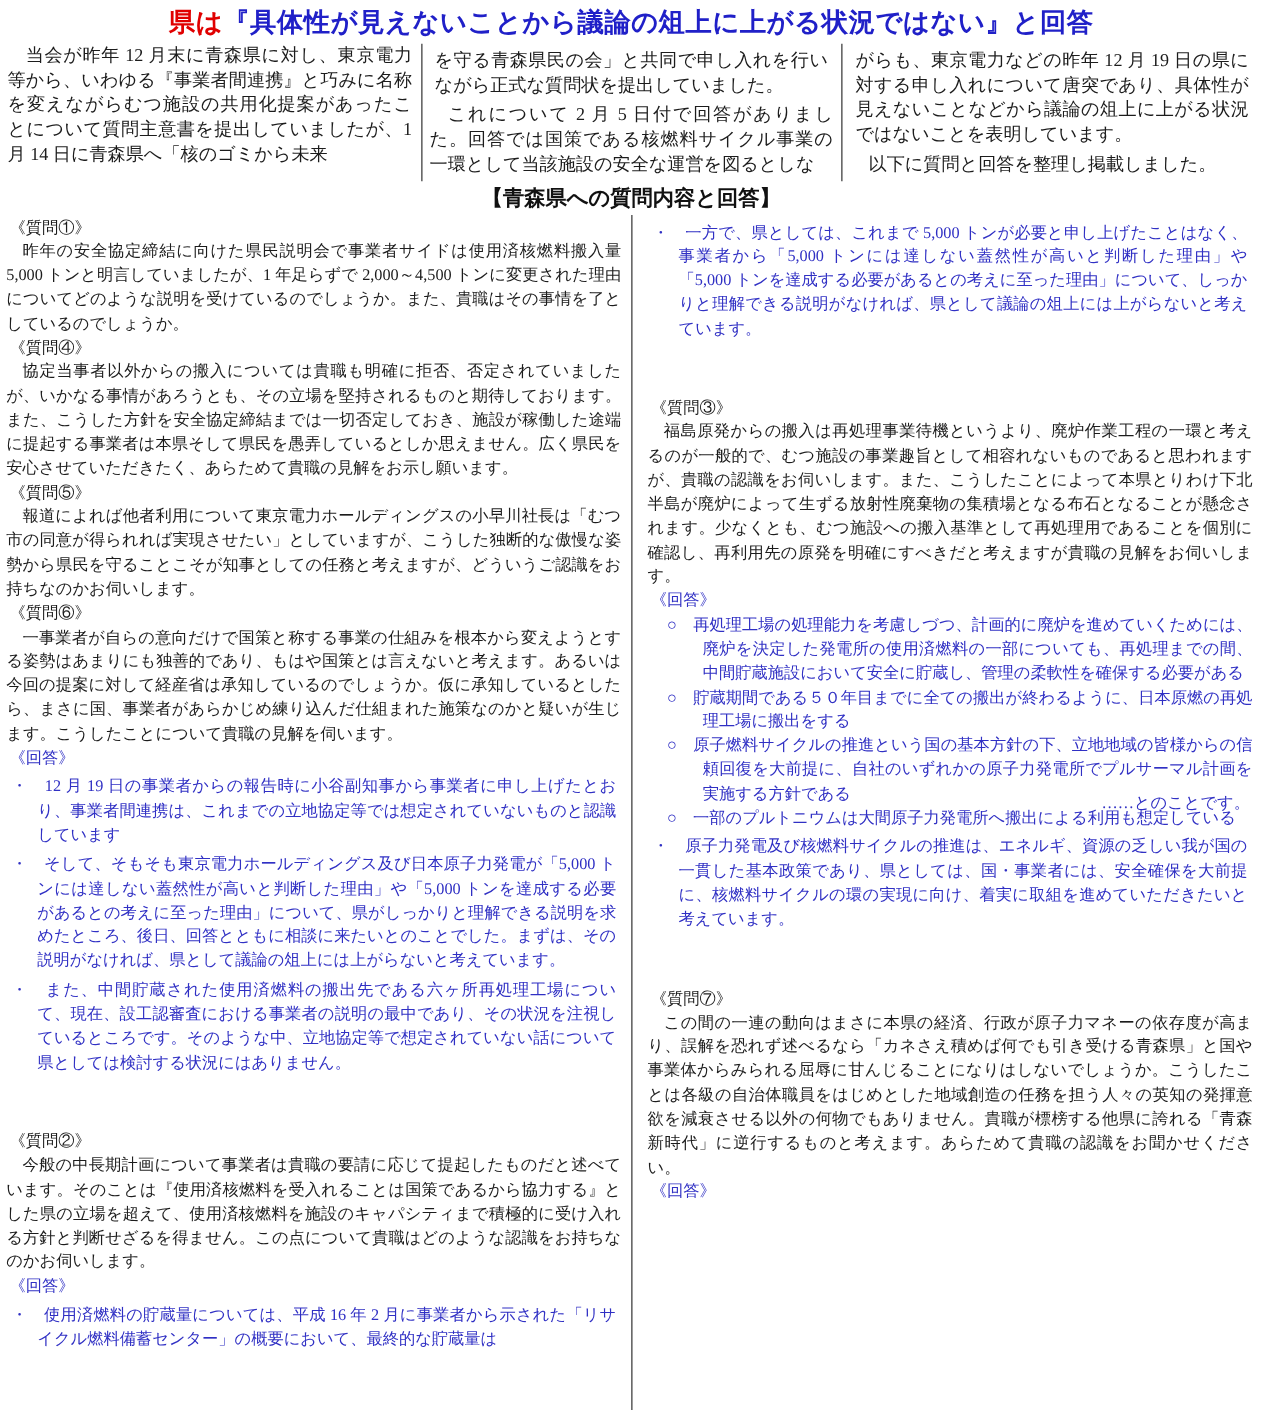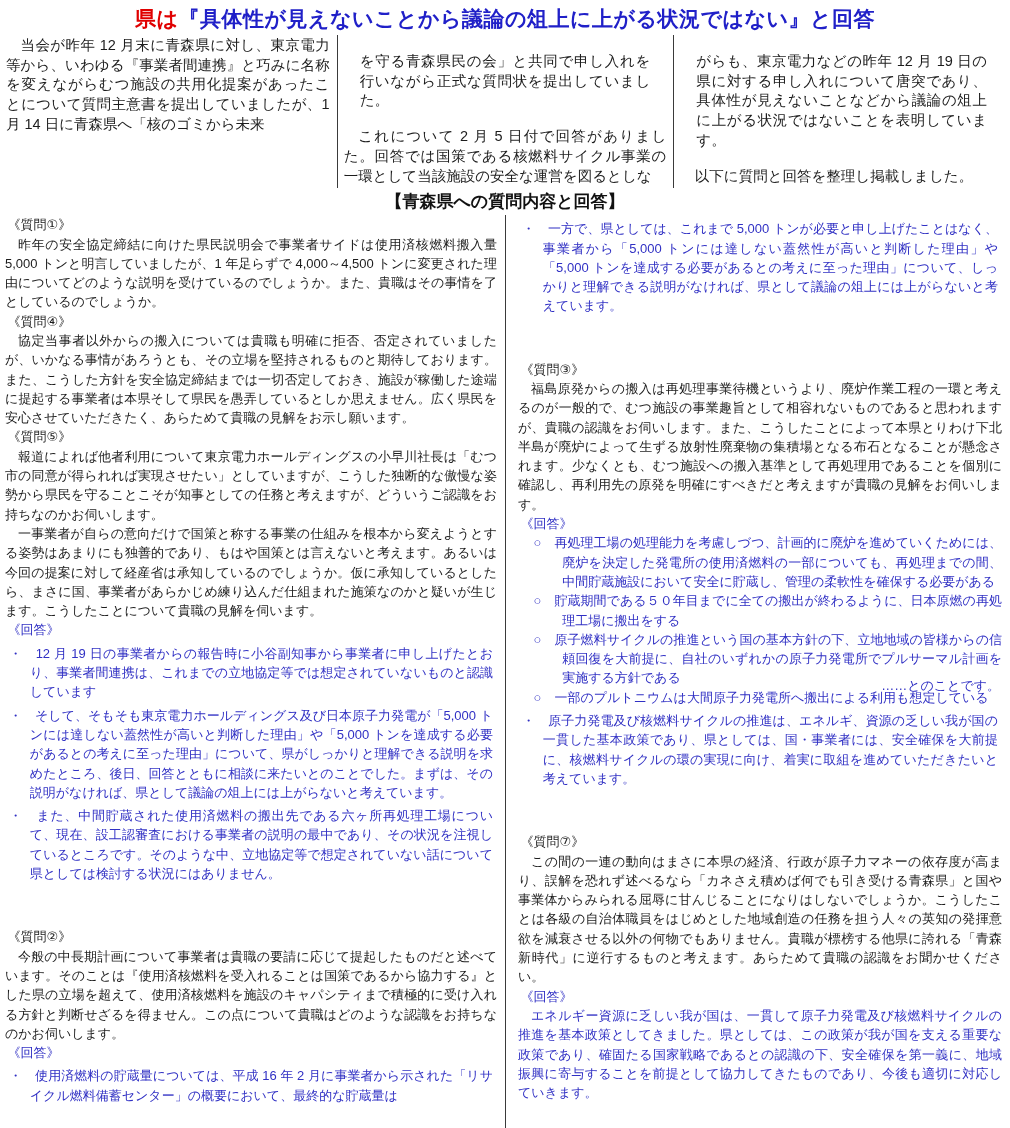--- a/index.html
+++ b/index.html
@@ -1,21 +1,21 @@
 <!DOCTYPE html>
 <html lang="ja"><head>
 <meta charset="utf-8">
 <style>
   html,body{margin:0;padding:0;}
   body{
     width:1010px;height:1128px;background:#ffffff;overflow:hidden;
     font-family:"Liberation Sans","DejaVu Sans",sans-serif;
     color:#1c1c1c;
   }
-  .page{width:1010px;height:1128px;box-sizing:border-box;}
+  .page{width:1010px;height:1128px;box-sizing:border-box;font-family:Liberation Serif, serif;}
 
   
   .doc-title{
     text-align:center;font-weight:bold;font-size:21px;line-height:27px;
     padding-top:5px;letter-spacing:0.5px;
   }
   .doc-title .red{color:#e00000;}
   .doc-title .blue{color:#2020c8;}
 
   
@@ -38,21 +38,21 @@
     flex:1 1 50%;box-sizing:border-box;padding:0 8px 0 5px;
     font-size:13px;line-height:19.3px;text-align:justify;overflow:hidden;
   }
   .main-col.right{border-left:1px solid #3a3a3a;padding-left:12px;}
 
   
   .q-ink{color:#1c1c1c;}
   .a-ink{color:#3030c4;}
   .i-label{margin:0;text-indent:0.2em;}
   .i-para{margin:0;text-indent:1em;}
-  .i-cont{margin:16px;}
+  .i-cont{margin:4px;}
   .i-bullet{margin:4px;padding-left:1.6em;text-indent:-1.6em;}
   .i-circle{margin:0;padding-left:3.4em;text-indent:-2.2em;position:relative;}
   .i-circle .right-note{position:absolute;right:2px;bottom:12px;text-indent:0;}
   .i-gap{height:20px;}
 </style>
 </head>
 <body>
 
 <div class="page">
 
@@ -72,25 +72,26 @@
         <div class="i-cont q-ink">がらも、東京電力などの昨年 12 月 19 日の県に対する申し入れについて唐突であり、具体性が見えないことなどから議論の俎上に上がる状況ではないことを表明しています。</div>
         <div class="i-para q-ink">以下に質問と回答を整理し掲載しました。</div>
       </div>
   </div>
 
   <div class="section-header">【青森県への質問内容と回答】</div>
 
   <div class="main">
     <div class="main-col left">
         <div class="i-label q-ink">《質問①》</div>
-        <div class="i-para q-ink">昨年の安全協定締結に向けた県民説明会で事業者サイドは使用済核燃料搬入量 5,000 トンと明言していましたが、1 年足らずで 4,000～4,500 トンに変更された理由についてどのような説明を受けているのでしょうか。また、貴職はその事情を了としているのでしょうか。</div>
+        <div class="i-para q-ink">昨年の安全協定締結に向けた県民説明会で事業者サイドは使用済核燃料搬入量 5,000 トンと明言していましたが、1 年足らずで 2,000～4,500 トンに変更された理由についてどのような説明を受けているのでしょうか。また、貴職はその事情を了としているのでしょうか。</div>
         <div class="i-label q-ink">《質問④》</div>
         <div class="i-para q-ink">協定当事者以外からの搬入については貴職も明確に拒否、否定されていましたが、いかなる事情があろうとも、その立場を堅持されるものと期待しております。また、こうした方針を安全協定締結までは一切否定しておき、施設が稼働した途端に提起する事業者は本県そして県民を愚弄しているとしか思えません。広く県民を安心させていただきたく、あらためて貴職の見解をお示し願います。</div>
         <div class="i-label q-ink">《質問⑤》</div>
         <div class="i-para q-ink">報道によれば他者利用について東京電力ホールディングスの小早川社長は「むつ市の同意が得られれば実現させたい」としていますが、こうした独断的な傲慢な姿勢から県民を守ることこそが知事としての任務と考えますが、どういうご認識をお持ちなのかお伺いします。</div>
+        <div class="i-label q-ink">《質問⑥》</div>
         <div class="i-para q-ink">一事業者が自らの意向だけで国策と称する事業の仕組みを根本から変えようとする姿勢はあまりにも独善的であり、もはや国策とは言えないと考えます。あるいは今回の提案に対して経産省は承知しているのでしょうか。仮に承知しているとしたら、まさに国、事業者があらかじめ練り込んだ仕組まれた施策なのかと疑いが生じます。こうしたことについて貴職の見解を伺います。</div>
         <div class="i-label a-ink">《回答》</div>
         <div class="i-bullet a-ink">・　12 月 19 日の事業者からの報告時に小谷副知事から事業者に申し上げたとおり、事業者間連携は、これまでの立地協定等では想定されていないものと認識しています</div>
         <div class="i-bullet a-ink">・　そして、そもそも東京電力ホールディングス及び日本原子力発電が「5,000 トンには達しない蓋然性が高いと判断した理由」や「5,000 トンを達成する必要があるとの考えに至った理由」について、県がしっかりと理解できる説明を求めたところ、後日、回答とともに相談に来たいとのことでした。まずは、その説明がなければ、県として議論の俎上には上がらないと考えています。</div>
         <div class="i-bullet a-ink">・　また、中間貯蔵された使用済燃料の搬出先である六ヶ所再処理工場について、現在、設工認審査における事業者の説明の最中であり、その状況を注視しているところです。そのような中、立地協定等で想定されていない話について県としては検討する状況にはありません。</div>
         <div class="i-gap"></div>
         <div class="i-gap"></div>
         <div class="i-label q-ink">《質問②》</div>
         <div class="i-para q-ink">今般の中長期計画について事業者は貴職の要請に応じて提起したものだと述べています。そのことは『使用済核燃料を受入れることは国策であるから協力する』とした県の立場を超えて、使用済核燃料を施設のキャパシティまで積極的に受け入れる方針と判断せざるを得ません。この点について貴職はどのような認識をお持ちなのかお伺いします。</div>
         <div class="i-label a-ink">《回答》</div>
@@ -106,17 +107,16 @@
         <div class="i-circle a-ink">○　再処理工場の処理能力を考慮しづつ、計画的に廃炉を進めていくためには、廃炉を決定した発電所の使用済燃料の一部についても、再処理までの間、中間貯蔵施設において安全に貯蔵し、管理の柔軟性を確保する必要がある</div>
         <div class="i-circle a-ink">○　貯蔵期間である５０年目までに全ての搬出が終わるように、日本原燃の再処理工場に搬出をする</div>
         <div class="i-circle a-ink">○　原子燃料サイクルの推進という国の基本方針の下、立地地域の皆様からの信頼回復を大前提に、自社のいずれかの原子力発電所でプルサーマル計画を実施する方針である</div>
         <div class="i-circle a-ink">○　一部のプルトニウムは大間原子力発電所へ搬出による利用も想定している<span class="right-note">……とのことです。</span></div>
         <div class="i-bullet a-ink">・　原子力発電及び核燃料サイクルの推進は、エネルギ、資源の乏しい我が国の一貫した基本政策であり、県としては、国・事業者には、安全確保を大前提に、核燃料サイクルの環の実現に向け、着実に取組を進めていただきたいと考えています。</div>
         <div class="i-gap"></div>
         <div class="i-gap"></div>
         <div class="i-label q-ink">《質問⑦》</div>
         <div class="i-para q-ink">この間の一連の動向はまさに本県の経済、行政が原子力マネーの依存度が高まり、誤解を恐れず述べるなら「カネさえ積めば何でも引き受ける青森県」と国や事業体からみられる屈辱に甘んじることになりはしないでしょうか。こうしたことは各級の自治体職員をはじめとした地域創造の任務を担う人々の英知の発揮意欲を減衰させる以外の何物でもありません。貴職が標榜する他県に誇れる「青森新時代」に逆行するものと考えます。あらためて貴職の認識をお聞かせください。</div>
         <div class="i-label a-ink">《回答》</div>
-        <div class="i-para a-ink">エネルギー資源に乏しい我が国は、一貫して原子力発電及び核燃料サイクルの推進を基本政策としてきました。県としては、この政策が我が国を支える重要な政策であり、確固たる国家戦略であるとの認識の下、安全確保を第一義に、地域振興に寄与することを前提として協力してきたものであり、今後も適切に対応していきます。</div>
       </div>
   </div>
 
 </div>
 
 </body></html>

